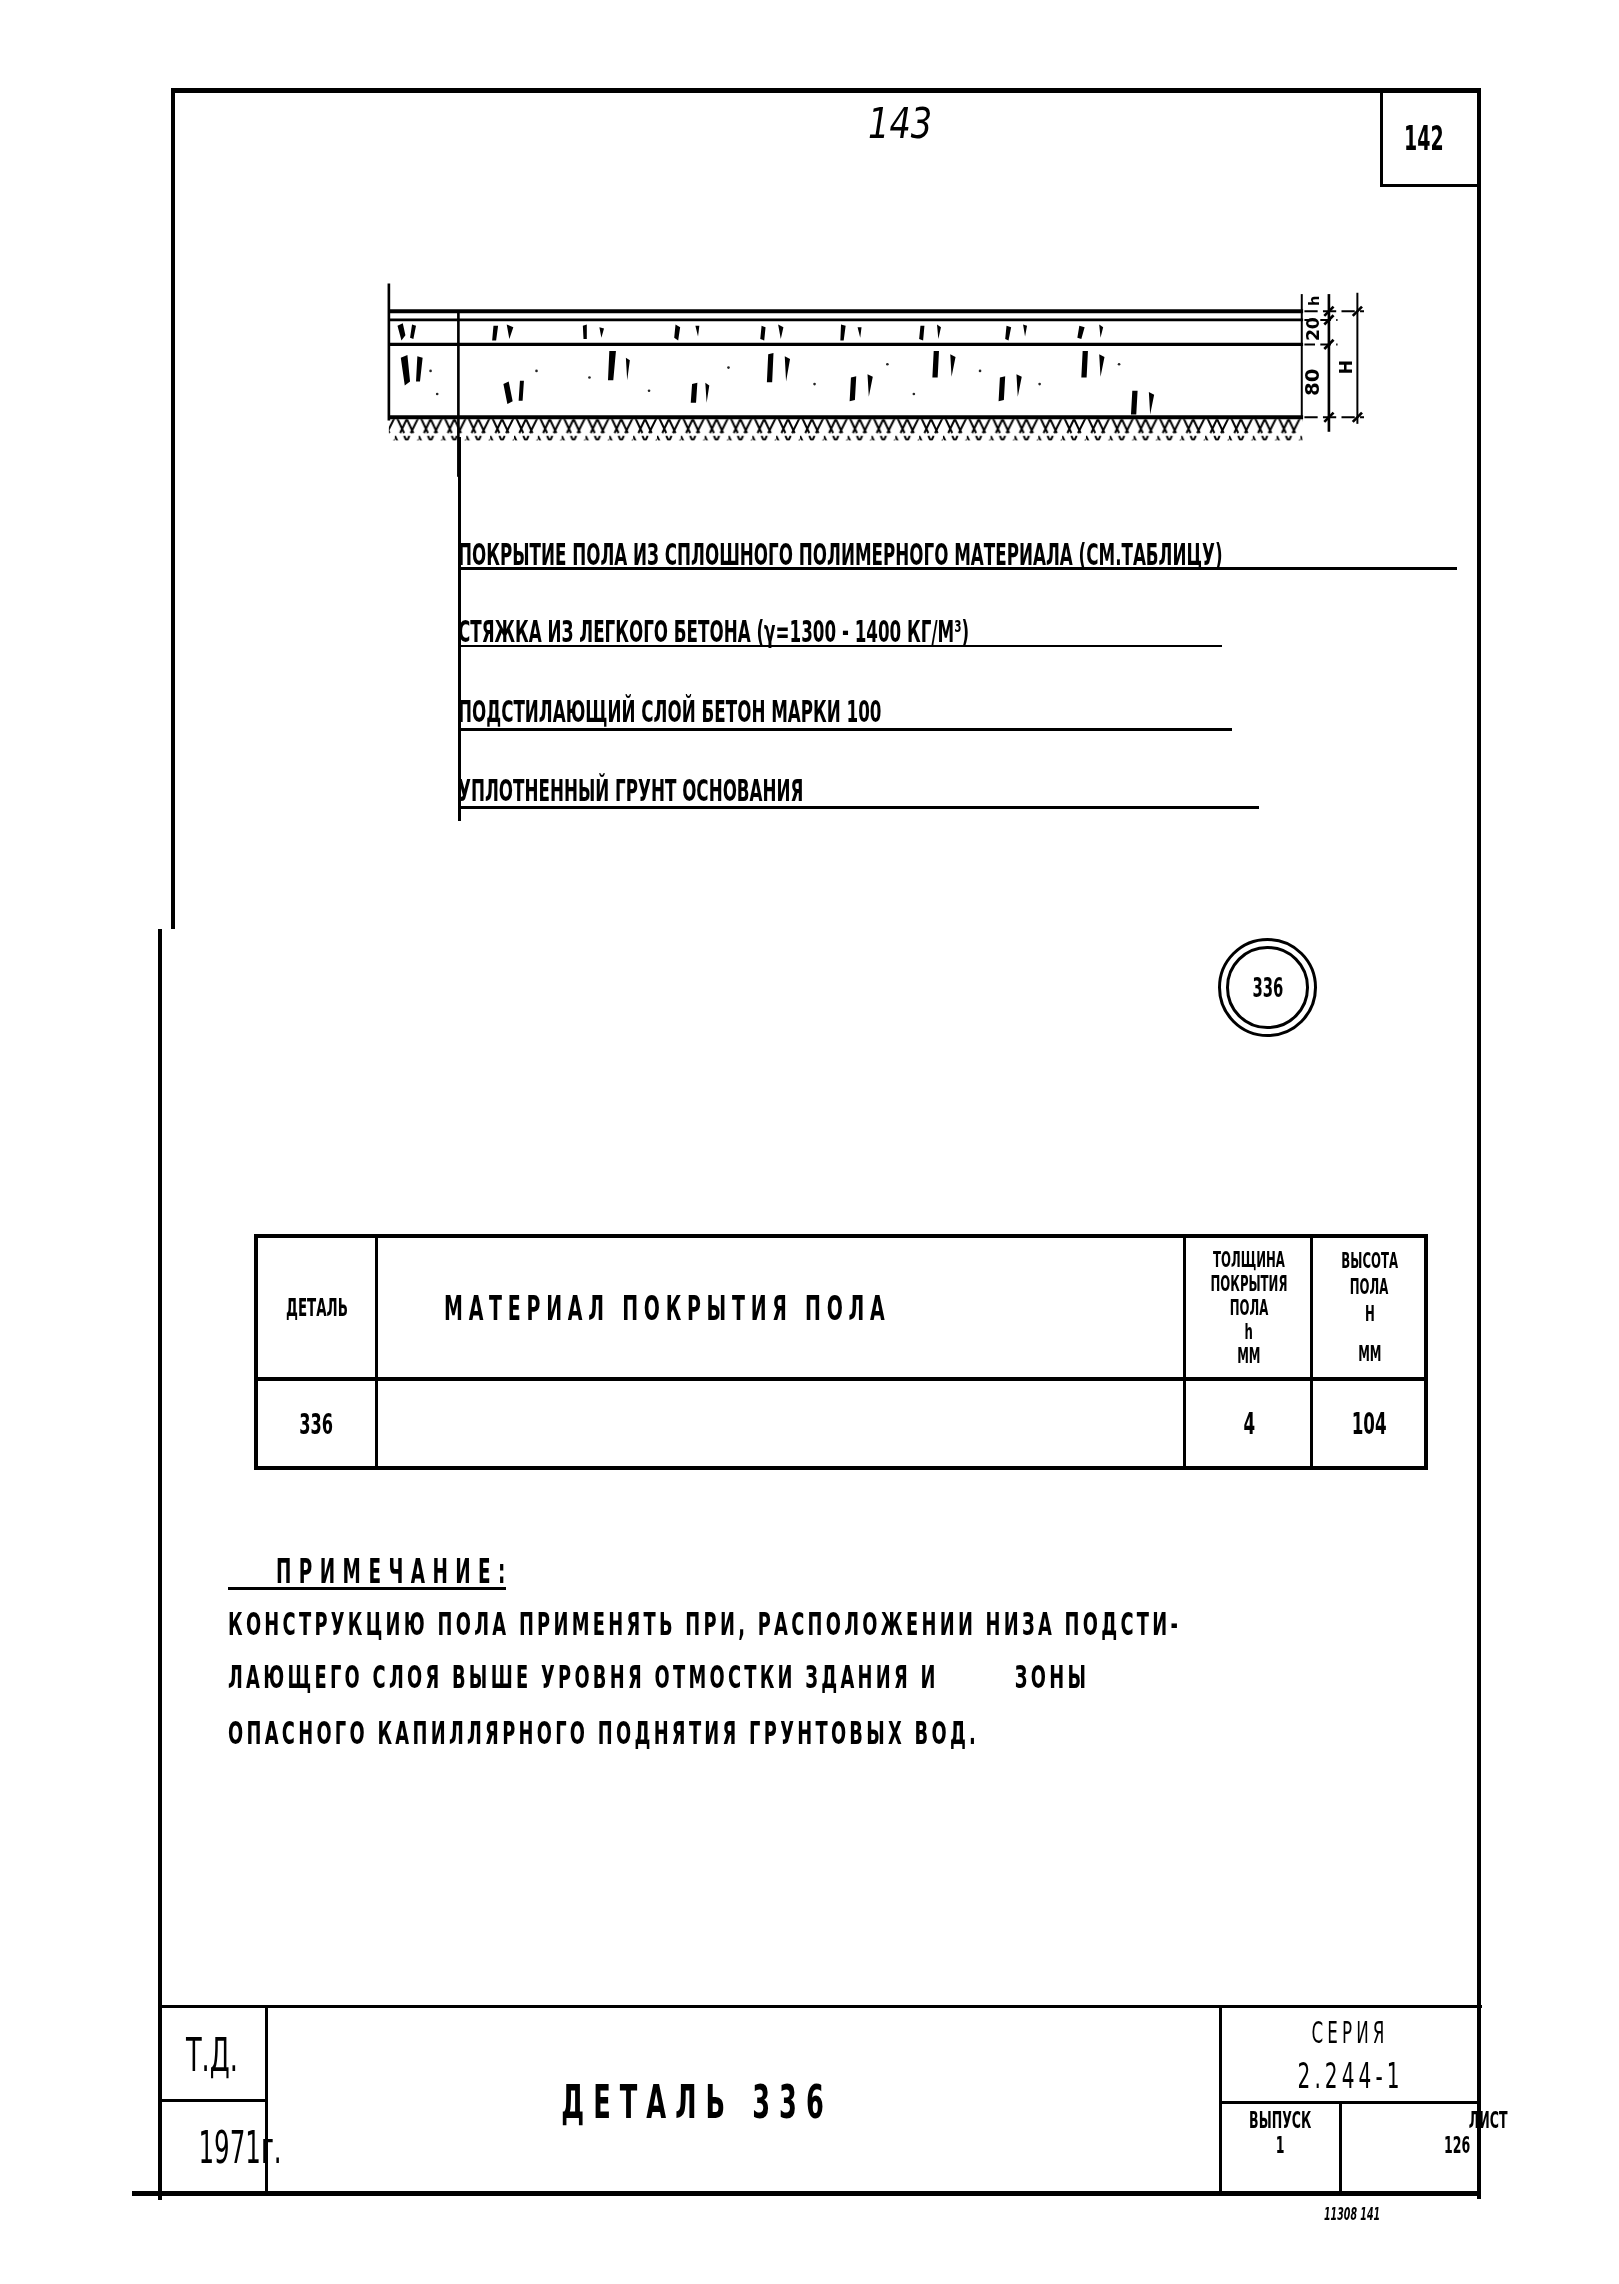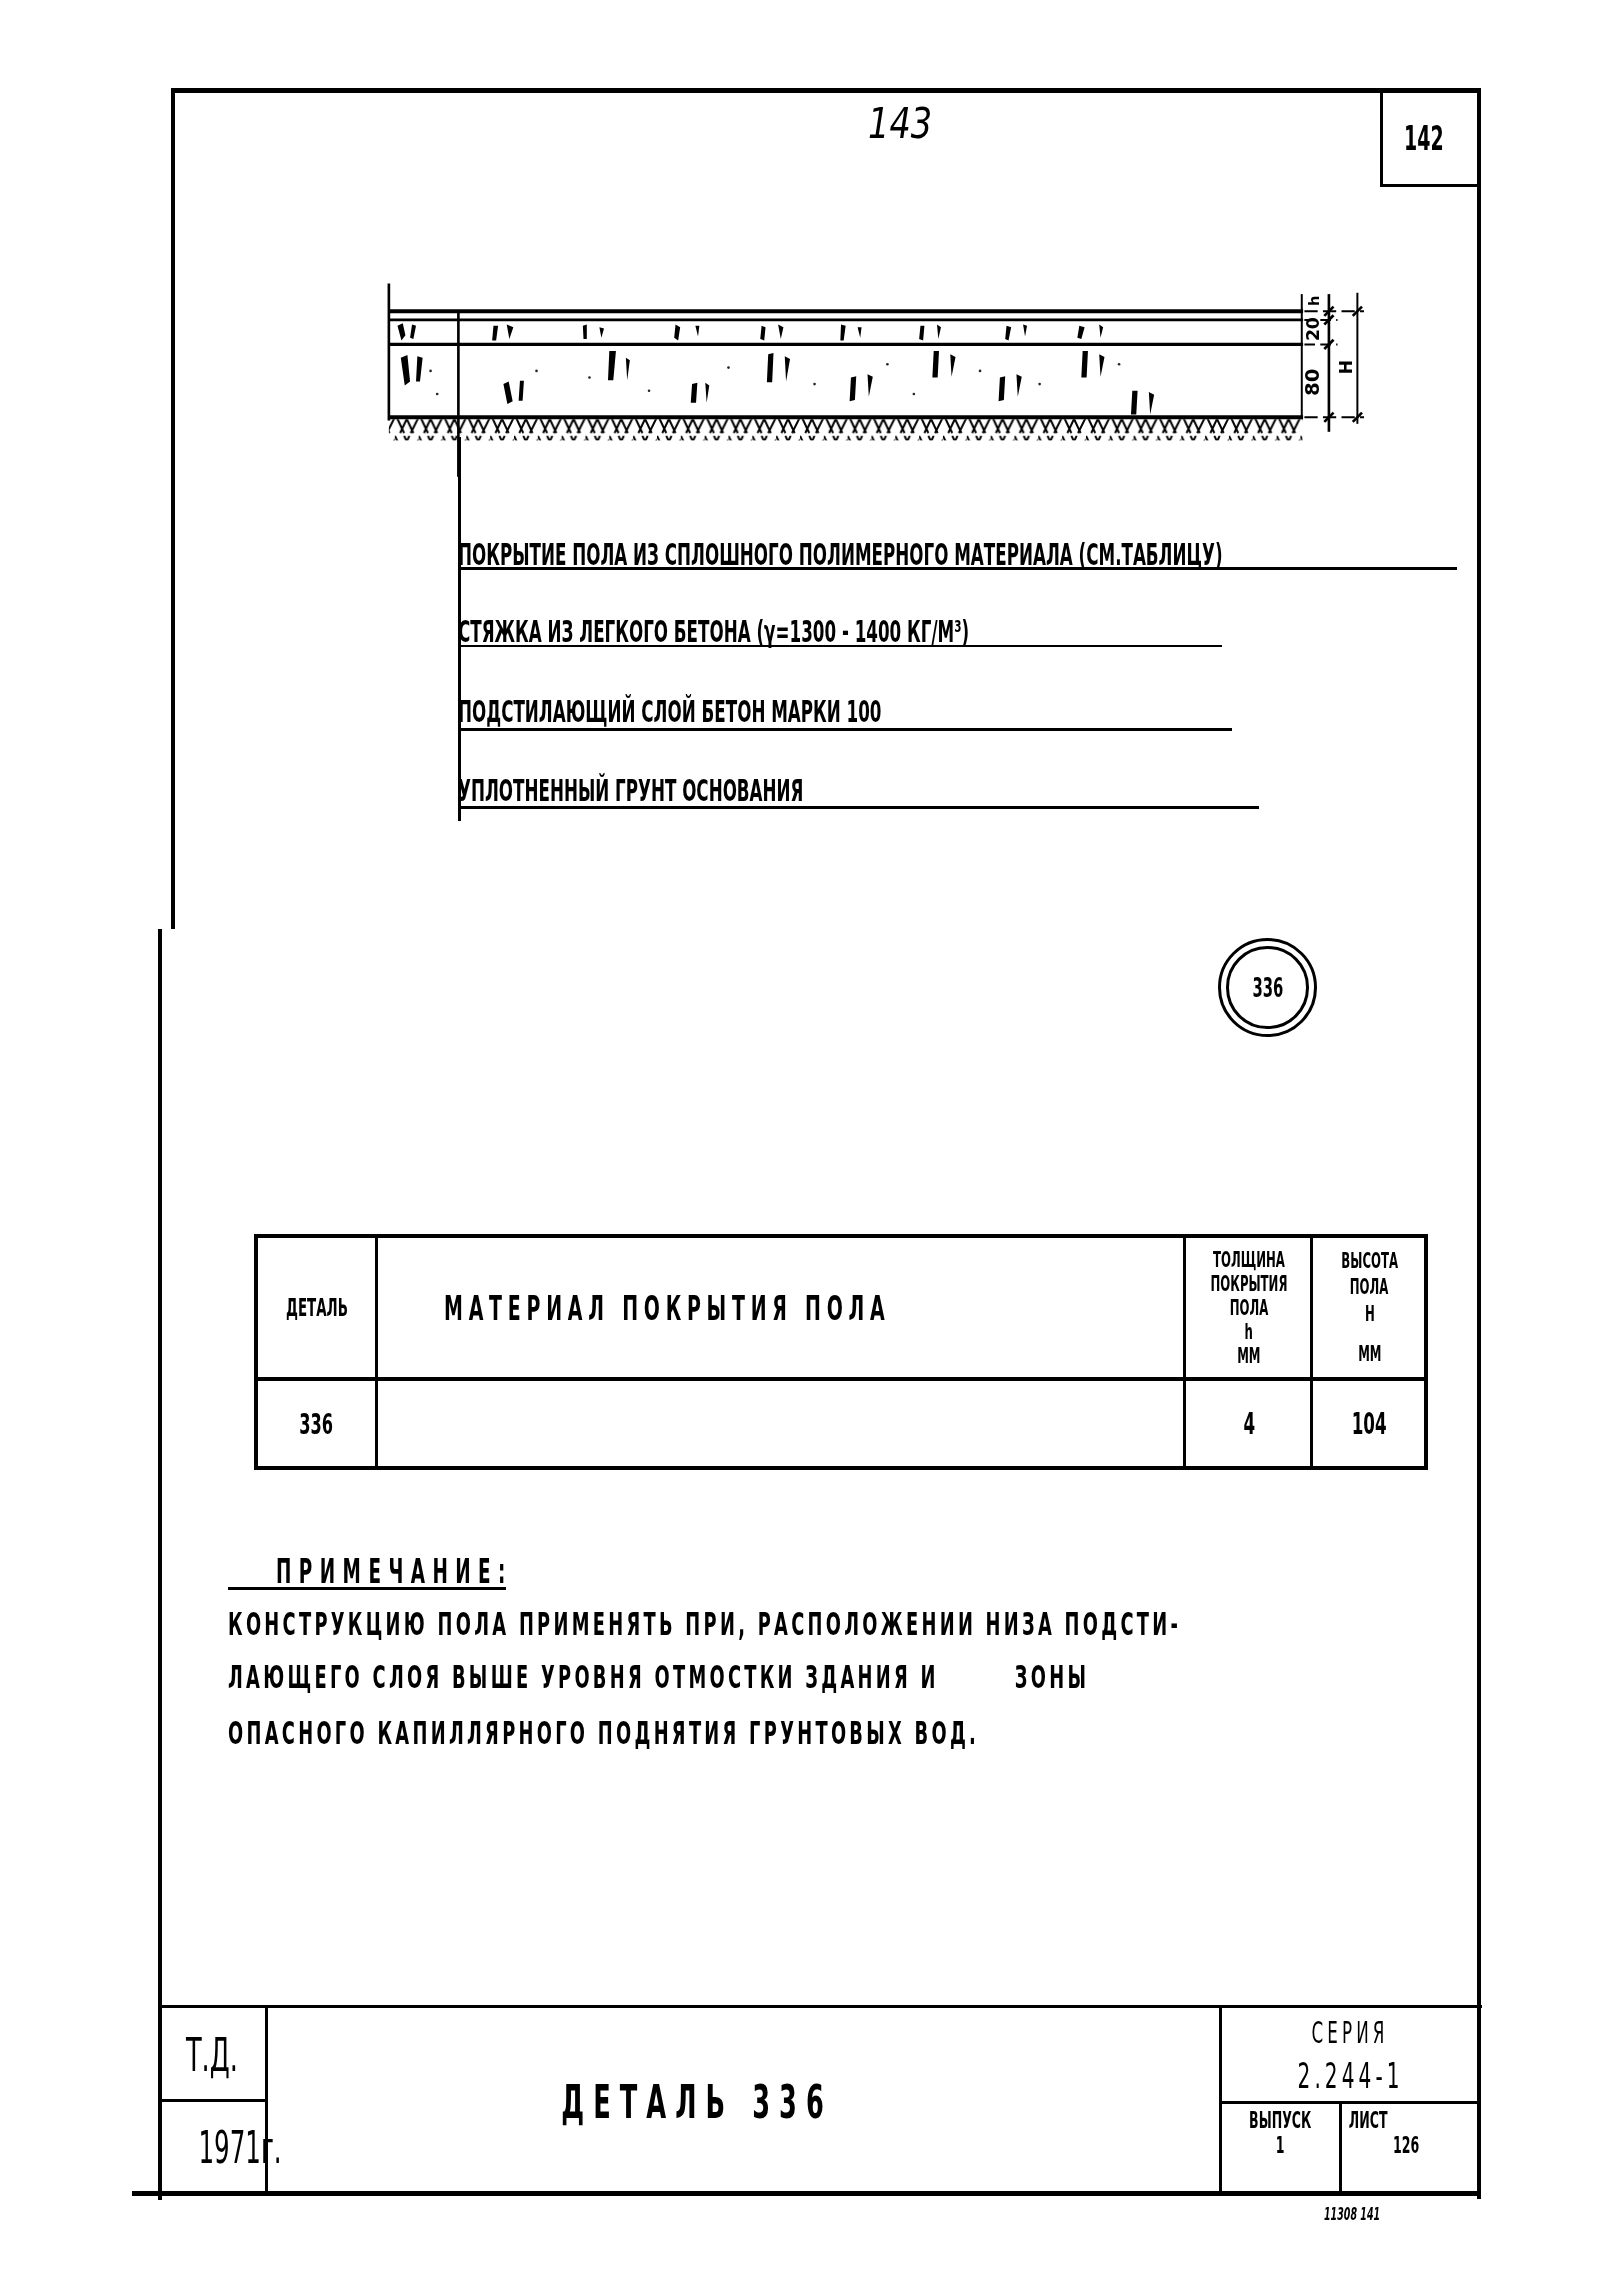--- a/index.html
+++ b/index.html
@@ -239,21 +239,21 @@
 <div class="abs" style="left:1222px;top:2052px;width:257px;height:46px;display:flex;align-items:center;justify-content:center;font-size:36px;">
     <span class="condc" style="letter-spacing:6.6px;font-weight:normal;">2.244-1</span>
   </div>
 
 <div class="abs" style="left:1222px;top:2105px;width:116px;height:30px;display:flex;align-items:center;justify-content:center;font-size:22.5px;">
     <span class="condc">ВЫПУСК</span>
   </div>
 <div class="abs" style="left:1222px;top:2132px;width:116px;height:26.5px;display:flex;align-items:center;justify-content:center;font-size:22.5px;">
     <span class="condc">1</span>
   </div>
-<div class="abs" style="left:1300px;top:2105px;width:136px;height:30px;display:flex;align-items:center;justify-content:center;font-size:22.5px;">
+<div class="abs" style="left:1420px;top:2105px;width:136px;height:30px;display:flex;align-items:center;justify-content:center;font-size:22.5px;">
     <span class="condc">ЛИСТ</span>
   </div>
-<div class="abs" style="left:1342px;top:2132px;width:136px;height:26.5px;display:flex;align-items:center;justify-content:flex-start;font-size:22.5px;padding-left:43px;">
+<div class="abs" style="left:1342px;top:2132px;width:136px;height:26.5px;display:flex;align-items:center;justify-content:flex-end;font-size:22.5px;">
     <span class="condc">126</span>
   </div>
 
 <div class="abs" style="left:1324px;top:2204px;font-size:17px;font-style:italic;white-space:pre;"><span class="cond">11308  141</span></div>
 
 
 </body></html>

